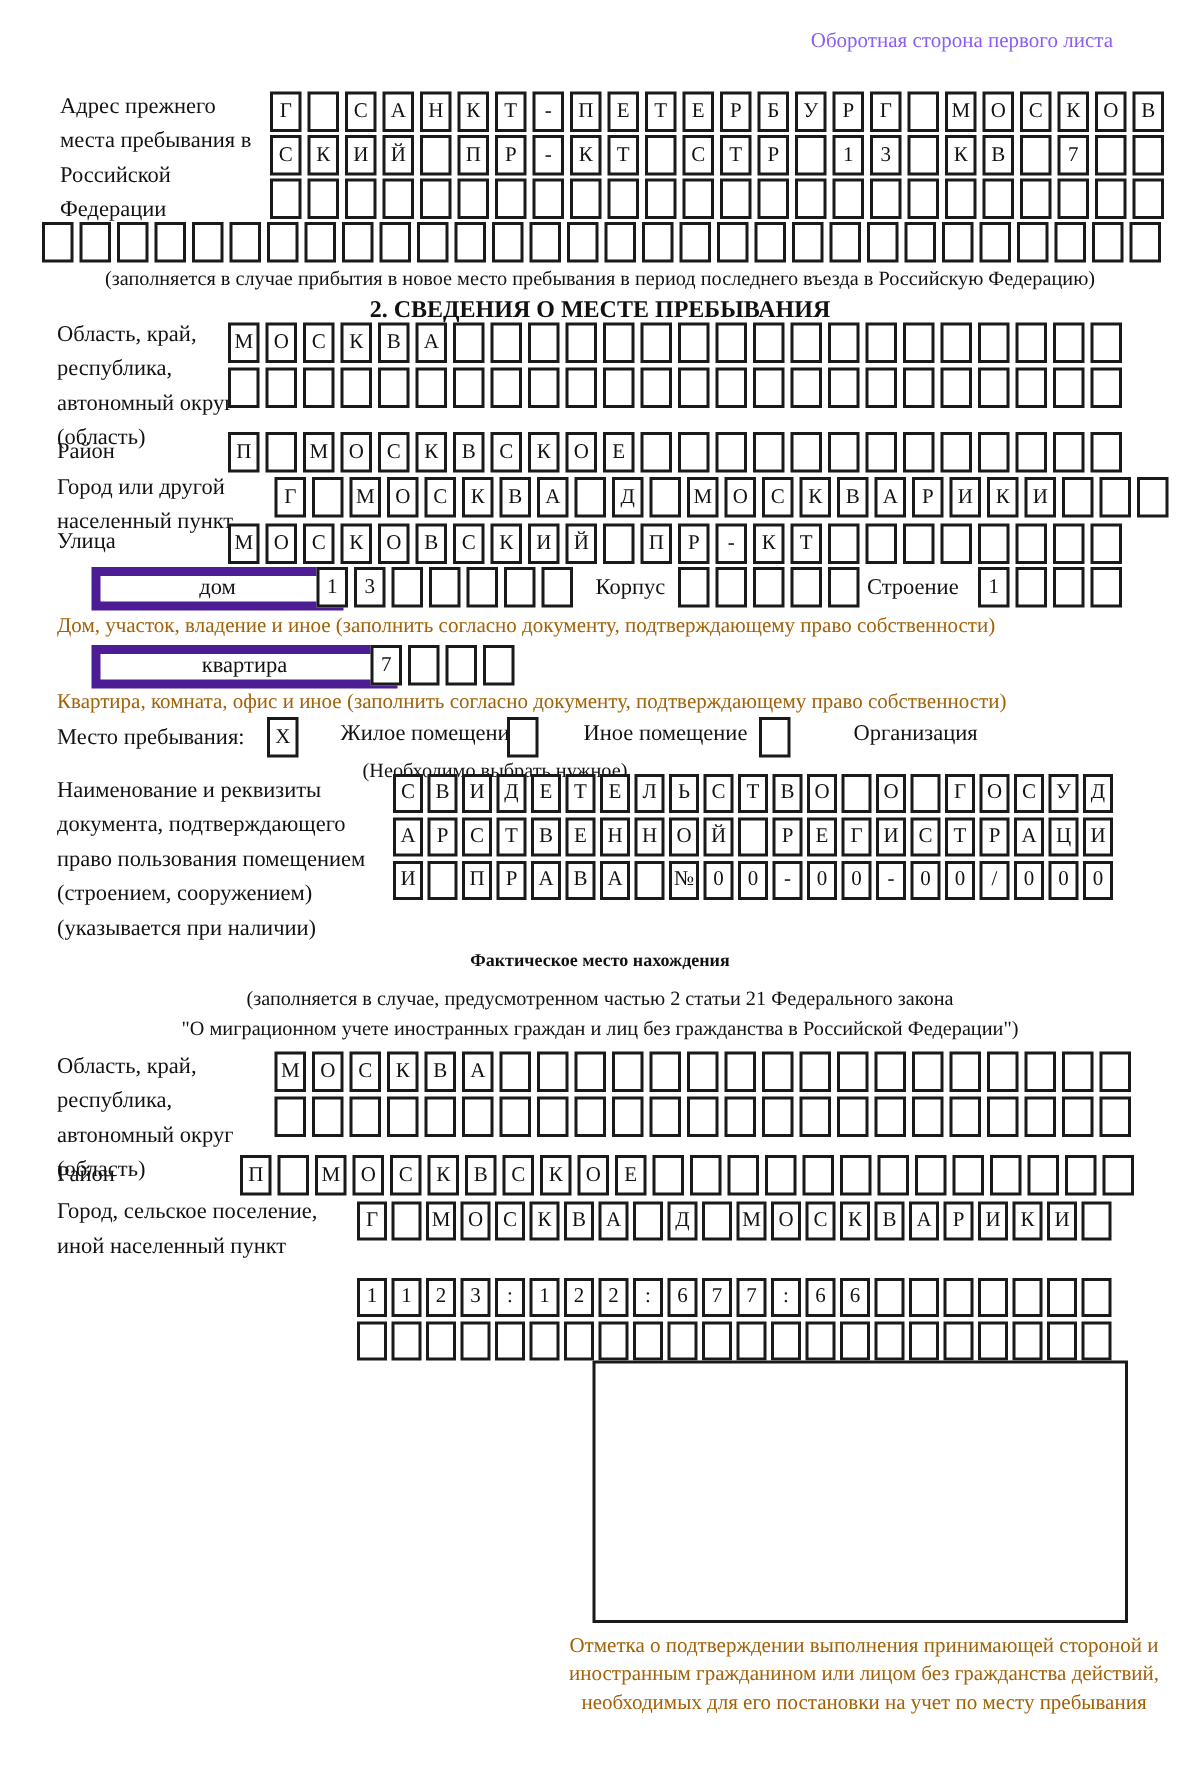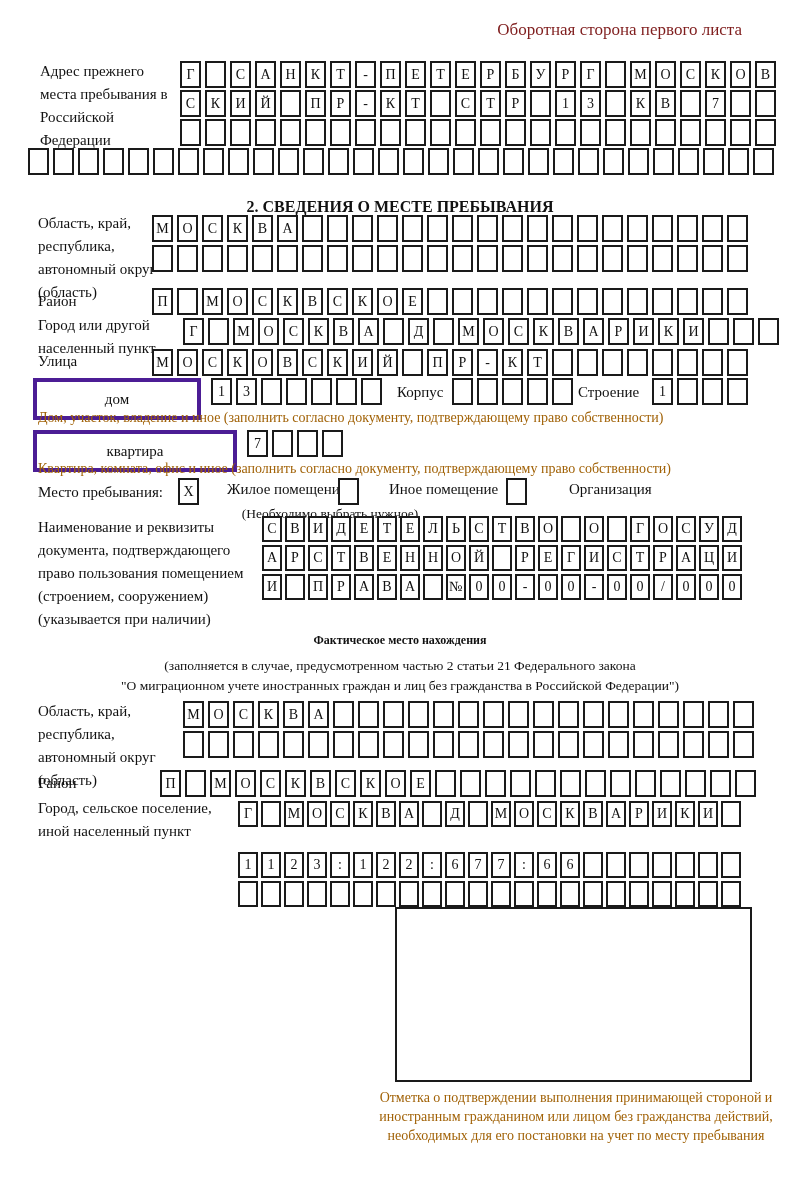--- a/index.html
+++ b/index.html
@@ -7,42 +7,42 @@
     position:relative;
     width:800px;height:1180px;
     background:#ffffff;
     color:#111;
     font-family:"Liberation Serif","DejaVu Serif",serif;
     overflow:hidden;
   }
   .abs{position:absolute;}
   .hdr{
     position:absolute;top:20px;right:58px;
-    font-size:17px;color:#7f1d1d;text-align:right;
+    font-size:14px;color:#8b5cf6;text-align:right;
   }
   .label{font-size:15px;line-height:23px;color:#111;}
   .caption{font-size:14px;line-height:19px;color:#a16207;}
   .note{font-size:13.5px;color:#111;width:800px;left:0;text-align:center;}
   .title{font-size:16px;font-weight:bold;width:800px;left:0;text-align:center;color:#111;}
   .cellrow{display:flex;gap:4px;}
   .cellrow.tight{gap:3px;}
   .cell{
     box-sizing:border-box;
     width:21px;height:27px;
     border:2px solid #1a1a1a;
     display:flex;align-items:center;justify-content:center;
     font-size:14px;line-height:1;color:#111;
     background:#fff;flex:0 0 auto;
   }
   .cellrow.tight .cell{width:20px;height:26px;}
   .widebox{
     box-sizing:border-box;
-    height:42px;border:4px solid #4c1d95;
+    height:29px;border:6px solid #4c1d95;
     display:flex;align-items:center;justify-content:center;
-    font-size:15px;background:#fff;
+    font-size:15px;background:#fff;margin-left:28px;
   }
   .bigbox{border:2px solid #1a1a1a;background:#fff;box-sizing:border-box;}
   .center{text-align:center;}
   .opt-label{font-size:15px;margin-left:20px;}
 </style>
 </head>
 <body>
 
 <div class="page">
 
@@ -152,20 +152,21 @@
       <span class="cell"></span>
       <span class="cell"></span>
       <span class="cell"></span>
       <span class="cell"></span>
       <span class="cell"></span>
       <span class="cell"></span>
       <span class="cell"></span>
       <span class="cell"></span>
       <span class="cell"></span>
     </div>
+  <div class="abs note" style="top:178px">(заполняется в случае прибытия в новое место пребывания в период последнего въезда в Российскую Федерацию)</div>
 
   <div class="abs title" style="top:198px">2. СВЕДЕНИЯ О МЕСТЕ ПРЕБЫВАНИЯ</div>
 
   <div class="abs label" style="left:38px;top:212px;width:118px">Область, край, республика, автономный округ (область)</div>
   <div class="abs cellrow" style="left:152px;top:215px">
       <span class="cell">М</span>
       <span class="cell">О</span>
       <span class="cell">С</span>
       <span class="cell">К</span>
       <span class="cell">В</span>

